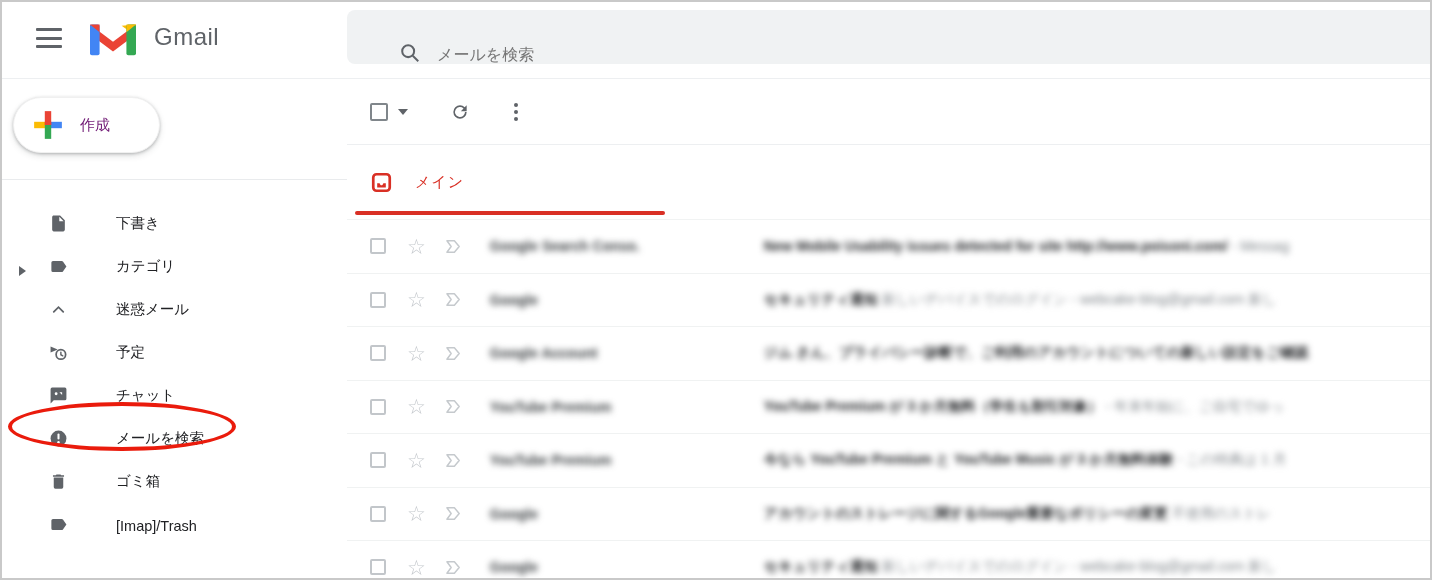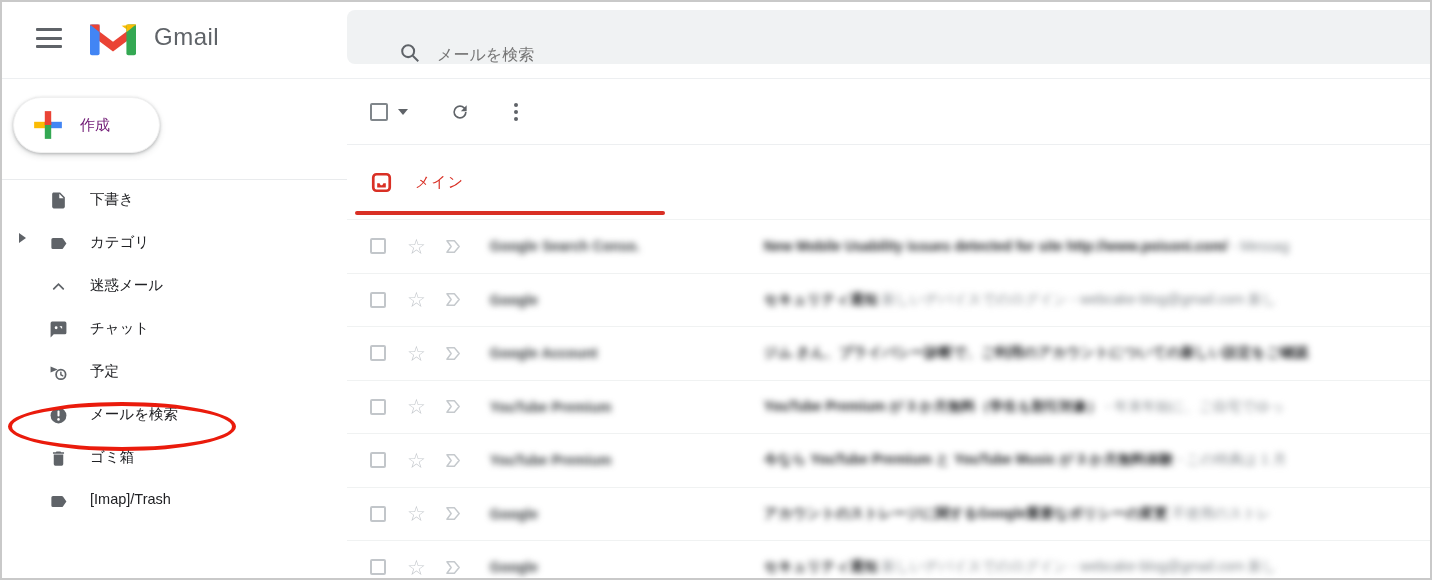--- a/index.html
+++ b/index.html
@@ -23,21 +23,21 @@
   .search input{border:none;background:transparent;outline:none;font-size:16px;color:#5f6368;margin-left:16px;flex:1;font-family:inherit;}
   .search .caret{margin-right:36px;width:0;height:0;border-left:7px solid transparent;border-right:7px solid transparent;border-top:8px solid #5f6368;cursor:pointer;}
 
   
   .sidebar{position:absolute;top:77px;left:0;width:345px;bottom:0;background:#fff;}
   .compose{position:absolute;left:11px;top:18px;width:147px;height:56px;background:#fff;border:1px solid #f0f0f0;border-radius:28px;box-shadow:0 1px 3px rgba(60,64,67,.3),0 3px 6px rgba(60,64,67,.15);display:flex;align-items:center;cursor:pointer;}
   .compose svg{margin-left:18px;width:32px;height:32px;}
   .compose span{margin-left:16px;font-size:15px;color:#701a75;}
   .sdivider{position:absolute;top:100px;left:0;right:0;border-top:1px solid #e9ebed;}
   .nav{position:absolute;top:111px;left:0;right:0;}
-  .nav-item{position:relative;height:43px;display:flex;align-items:flex-start;cursor:pointer;}
+  .nav-item{position:relative;height:43px;display:flex;align-items:flex-end;cursor:pointer;gap:26px;}
   .nav-item .expander{position:absolute;left:17px;width:0;height:0;border-top:5px solid transparent;border-bottom:5px solid transparent;border-left:7px solid #5f6368;}
   .nav-item .nicon{margin-left:46px;width:20px;height:20px;display:flex;align-items:center;justify-content:center;}
   .nav-item .nlabel{margin-left:22px;font-size:14.5px;color:var(--txt-dark);}
   .nav-item.bold .nlabel{font-weight:400;}
   .ellipse{position:absolute;left:6px;top:-3px;width:228px;height:49px;border:4px solid var(--annotation-red);border-radius:50%;pointer-events:none;}
 
   
   .main{position:absolute;top:77px;left:345px;right:0;bottom:0;background:#fff;}
   .toolbar{position:absolute;top:0;left:0;right:0;height:66px;border-bottom:1px solid #edeff1;display:flex;align-items:center;}
   .tb-cb{margin-left:23px;width:18px;height:18px;border:2px solid #80868b;border-radius:2px;cursor:pointer;}
@@ -126,36 +126,36 @@
           <span class="nicon">
             <svg viewBox="0 0 24 24" width="19" height="19">
               <path d="M6 15l6-6 6 6" fill="none" stroke="#5f6368" stroke-width="2.2" stroke-linecap="round"></path>
             </svg>
           </span>
           <span class="nlabel">迷惑メール</span>
         </div>
         <div class="nav-item">
           <span class="nicon">
             <svg viewBox="0 0 24 24" width="19" height="19">
+              <path fill="#5f6368" d="M2 4.5l9 3.8-9 3.8v-7.6z"></path>
+              <circle cx="15" cy="14.5" r="6" fill="none" stroke="#5f6368" stroke-width="2.2"></circle>
+              <path d="M15 11.5v3.3l2.4 1.4" stroke="#5f6368" stroke-width="1.8" fill="none" stroke-linecap="round"></path>
+            </svg>
+          </span>
+          <span class="nlabel">予定</span>
+        </div>
+        <div class="nav-item">
+          <span class="nicon">
+            <svg viewBox="0 0 24 24" width="19" height="19">
               <path fill="#5f6368" d="M20 2H4a2 2 0 0 0-2 2v18l4-4h14a2 2 0 0 0 2-2V4a2 2 0 0 0-2-2z"></path>
               <circle cx="9" cy="9.8" r="1.8" fill="#fff"></circle>
               <path d="M13.2 8h3.4v3.4z" fill="#fff"></path>
             </svg>
           </span>
           <span class="nlabel">チャット</span>
-        </div>
-        <div class="nav-item">
-          <span class="nicon">
-            <svg viewBox="0 0 24 24" width="19" height="19">
-              <path fill="#5f6368" d="M2 4.5l9 3.8-9 3.8v-7.6z"></path>
-              <circle cx="15" cy="14.5" r="6" fill="none" stroke="#5f6368" stroke-width="2.2"></circle>
-              <path d="M15 11.5v3.3l2.4 1.4" stroke="#5f6368" stroke-width="1.8" fill="none" stroke-linecap="round"></path>
-            </svg>
-          </span>
-          <span class="nlabel">予定</span>
         </div>
         <div class="nav-item">
           <span class="nicon">
             <svg viewBox="0 0 24 24" width="19" height="19">
               <circle cx="12" cy="12" r="10" fill="#5f6368"></circle>
               <rect x="10.7" y="5.8" width="2.6" height="7.6" rx="1.3" fill="#fff"></rect>
               <circle cx="12" cy="16.9" r="1.6" fill="#fff"></circle>
             </svg>
           </span>
           <span class="nlabel">メールを検索</span>

